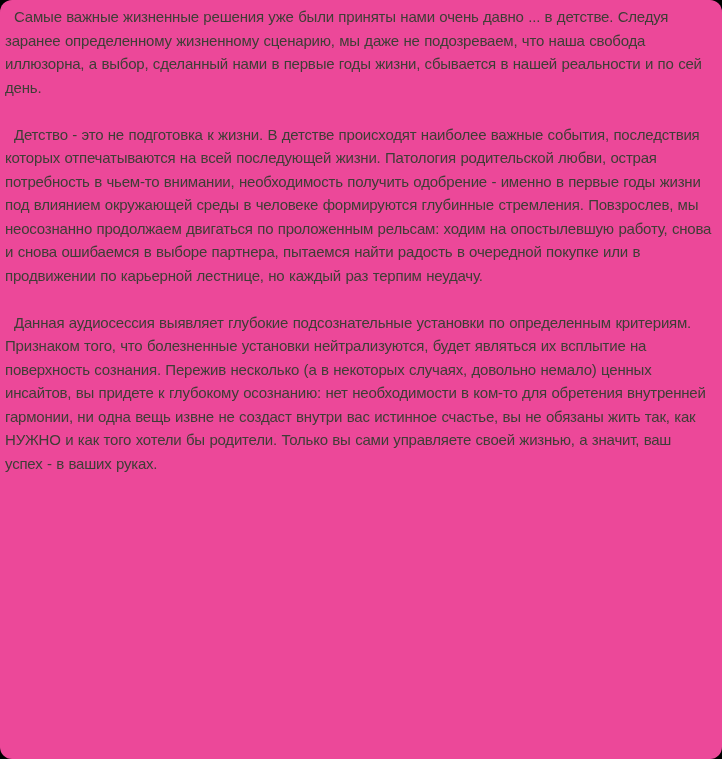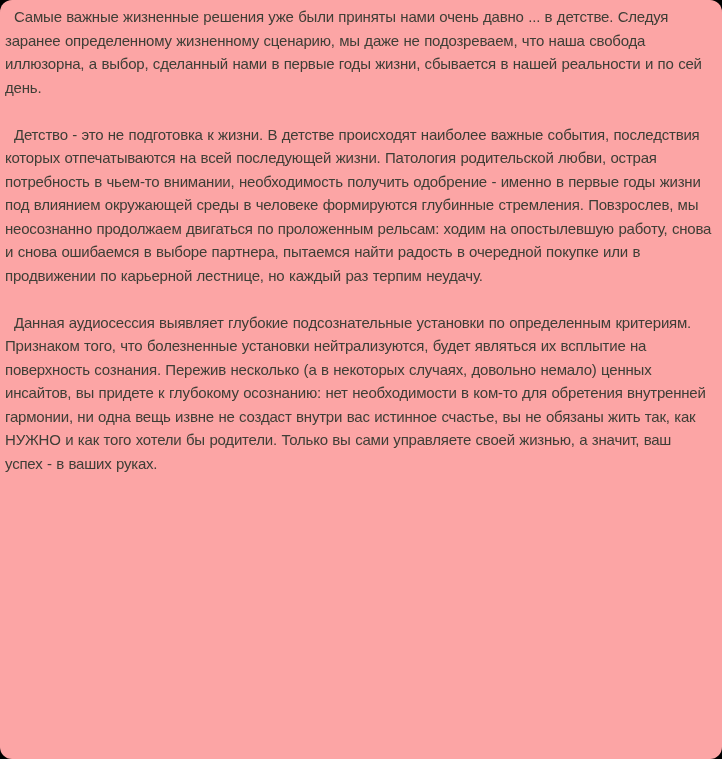--- a/index.html
+++ b/index.html
@@ -10,21 +10,21 @@
     background: #000000;
     overflow: hidden;
   }
   .text-panel {
     position: absolute;
     top: 0;
     left: 0;
     box-sizing: border-box;
     width: 722px;
     height: 759px;
-    background: #fca5a5;
+    background: #ec4899;
     border-radius: 12px;
     padding: 5px 9px 0 5px;
     font-family: "Liberation Sans", "DejaVu Sans", sans-serif;
     font-size: 15px;
     line-height: 23.5px;
     letter-spacing: -0.2px;
     color: #3e3e36;
   }
   .text-panel p {
     margin: 0 0 23.5px 0;

